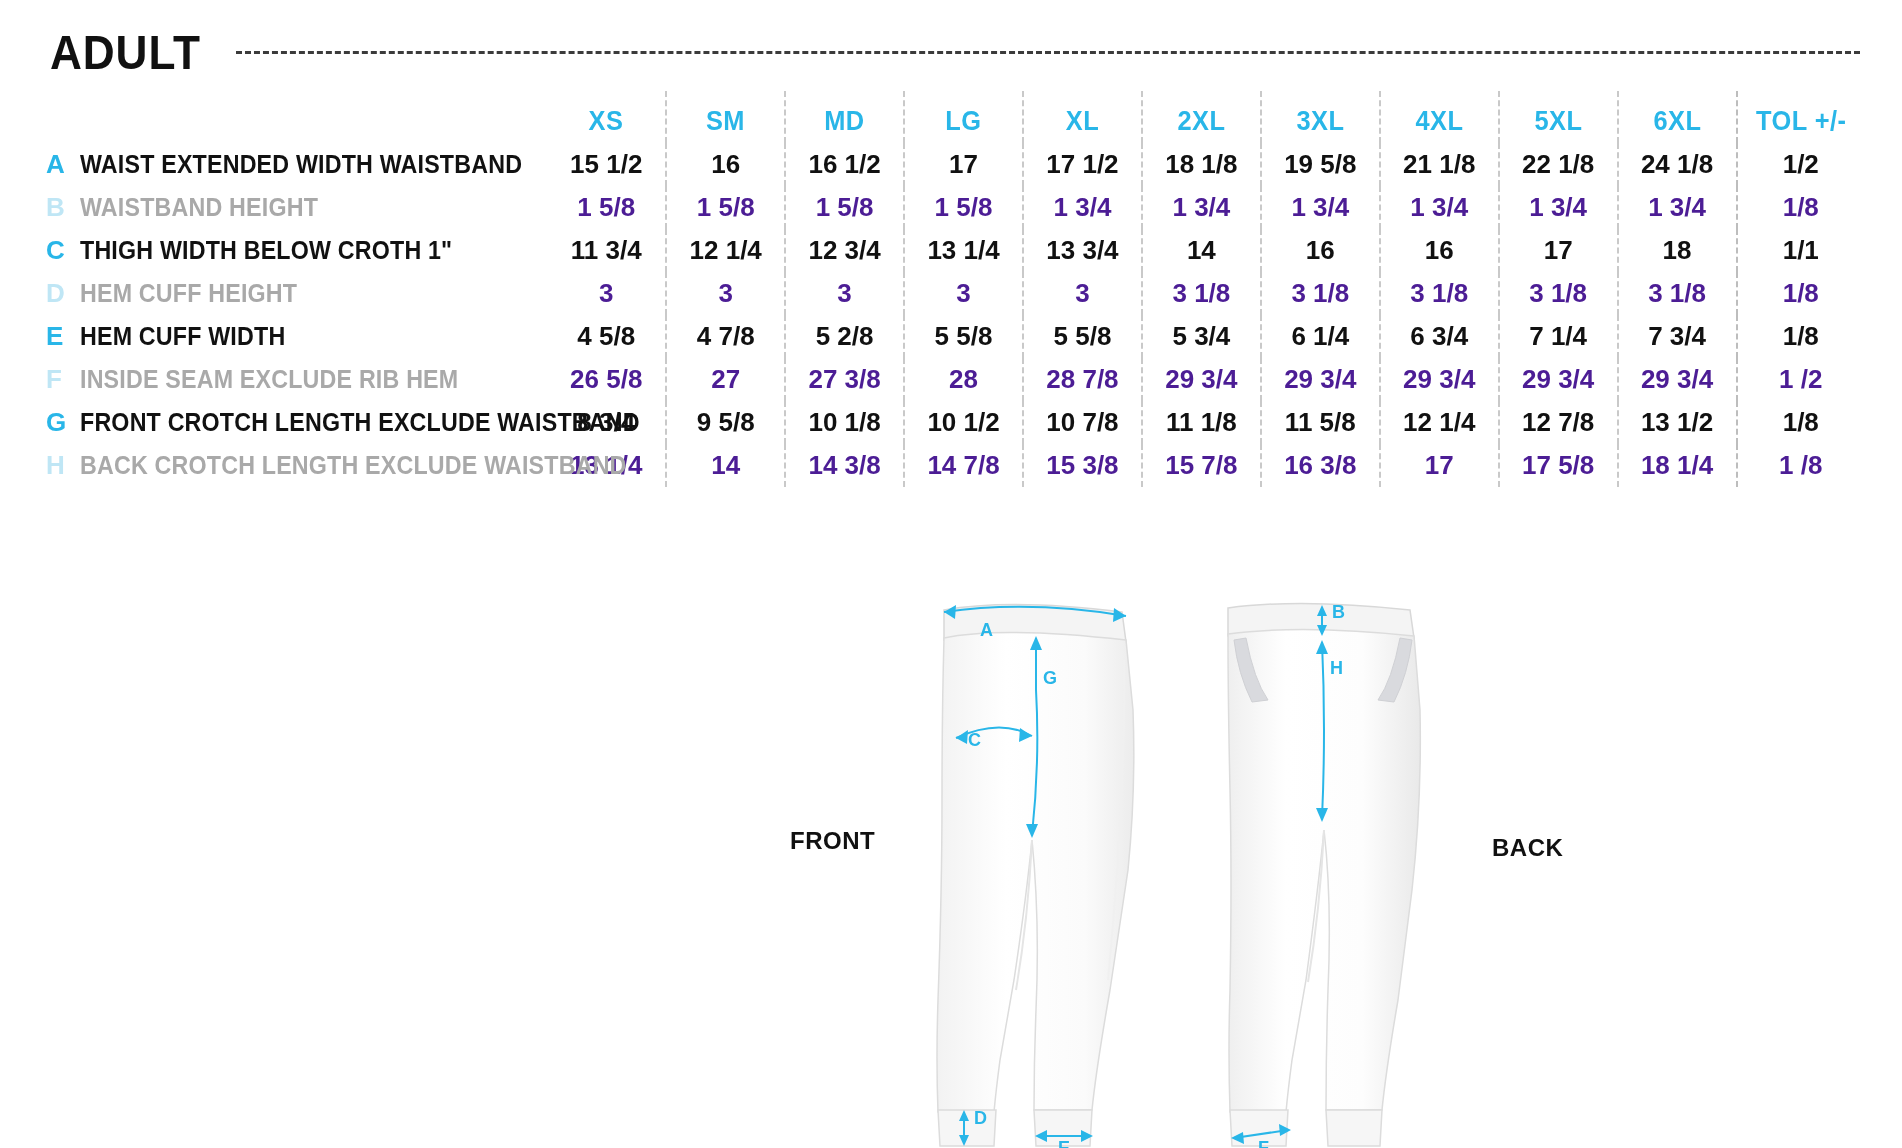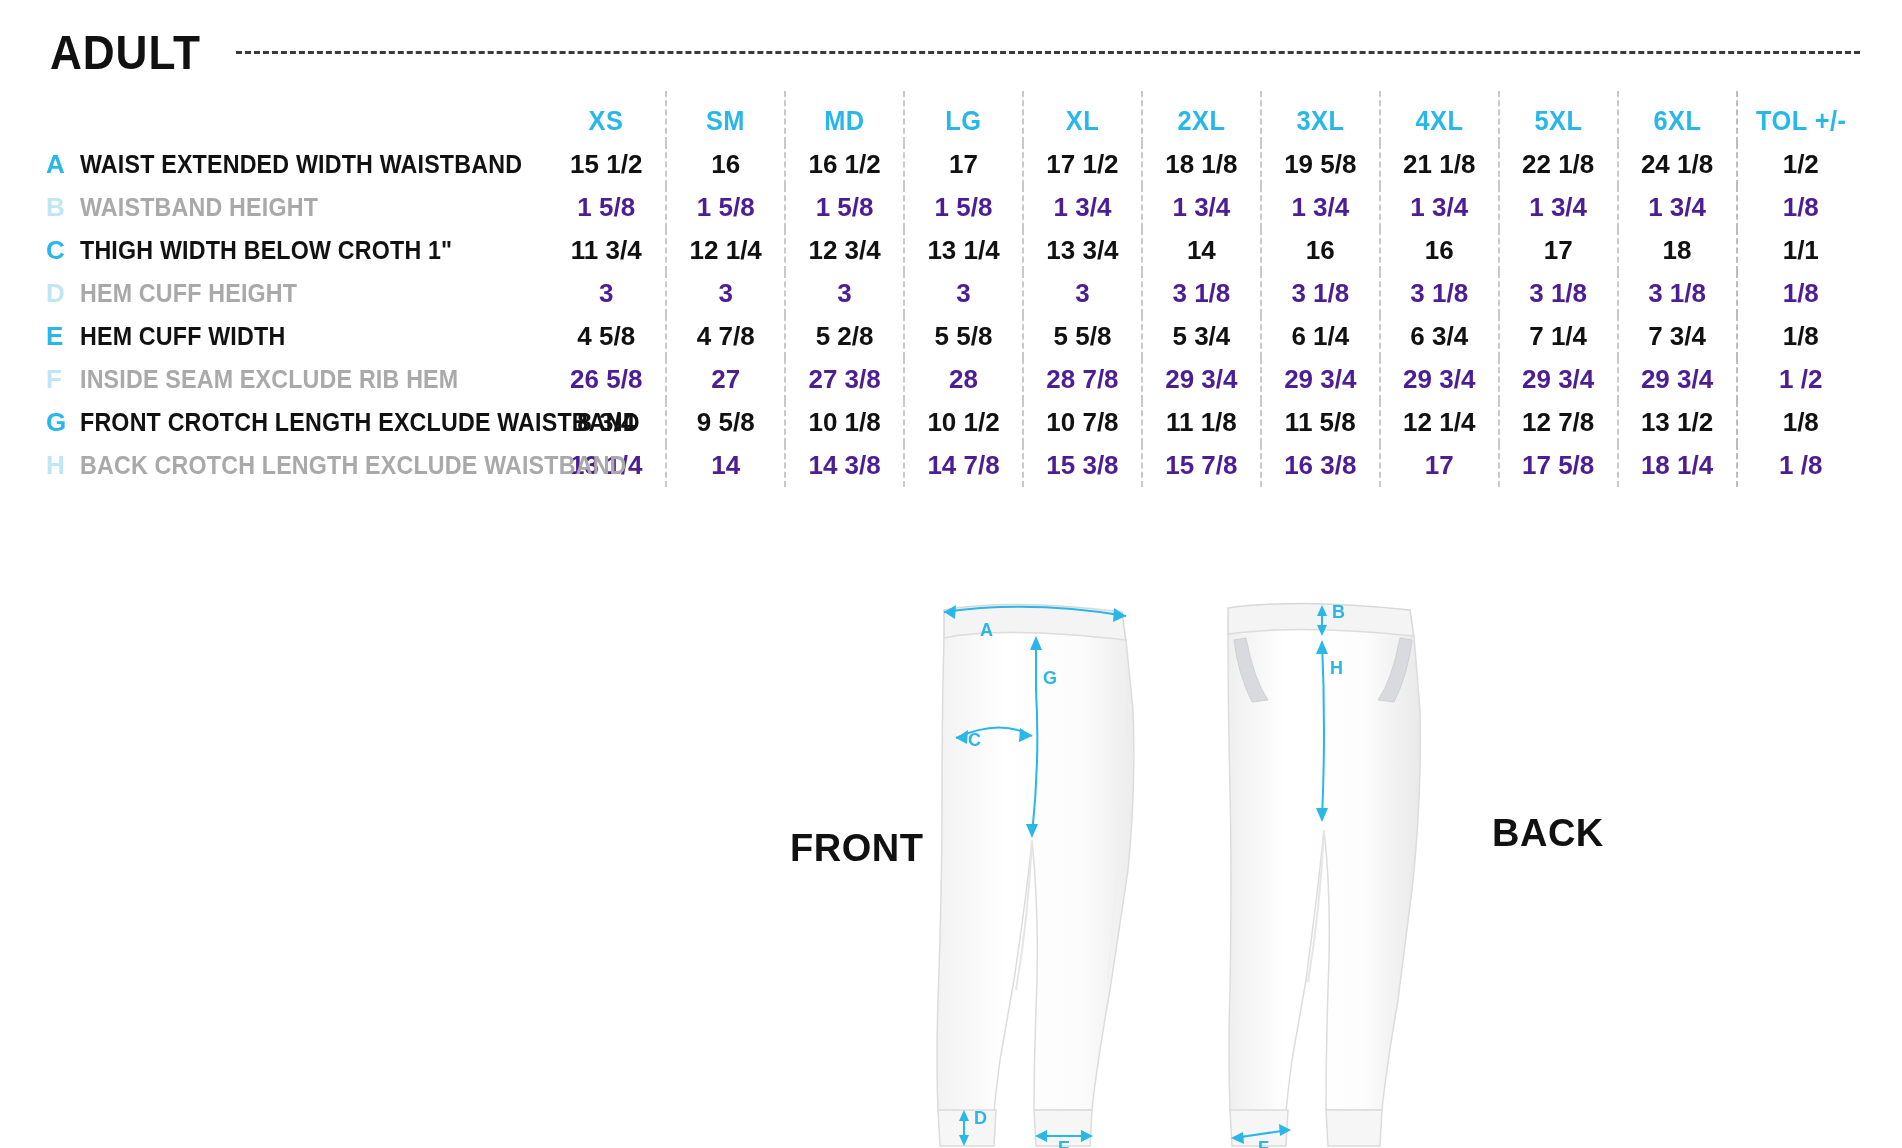--- a/index.html
+++ b/index.html
@@ -128,28 +128,28 @@
   
   .figures {
     position: absolute;
     left: 0;
     top: 590px;
     width: 1902px;
     height: 558px;
   }
   .front-label, .back-label {
     position: absolute;
-    font-size: 38px;
+    font-size: 24px;
     font-weight: bold;
     color: #111111;
     font-family: "Liberation Sans", sans-serif;
     letter-spacing: 0.5px;
   }
   .front-label { left: 790px; top: 237px; }
-  .back-label  { left: 1492px; top: 222px; }
+  .back-label  { left: 1492px; top: 244px; }
 
   .marker {
     position: absolute;
     font-size: 18px;
     font-weight: bold;
     color: #29b6e8;
     font-family: "Liberation Sans", sans-serif;
   }
 </style>
 </head>

